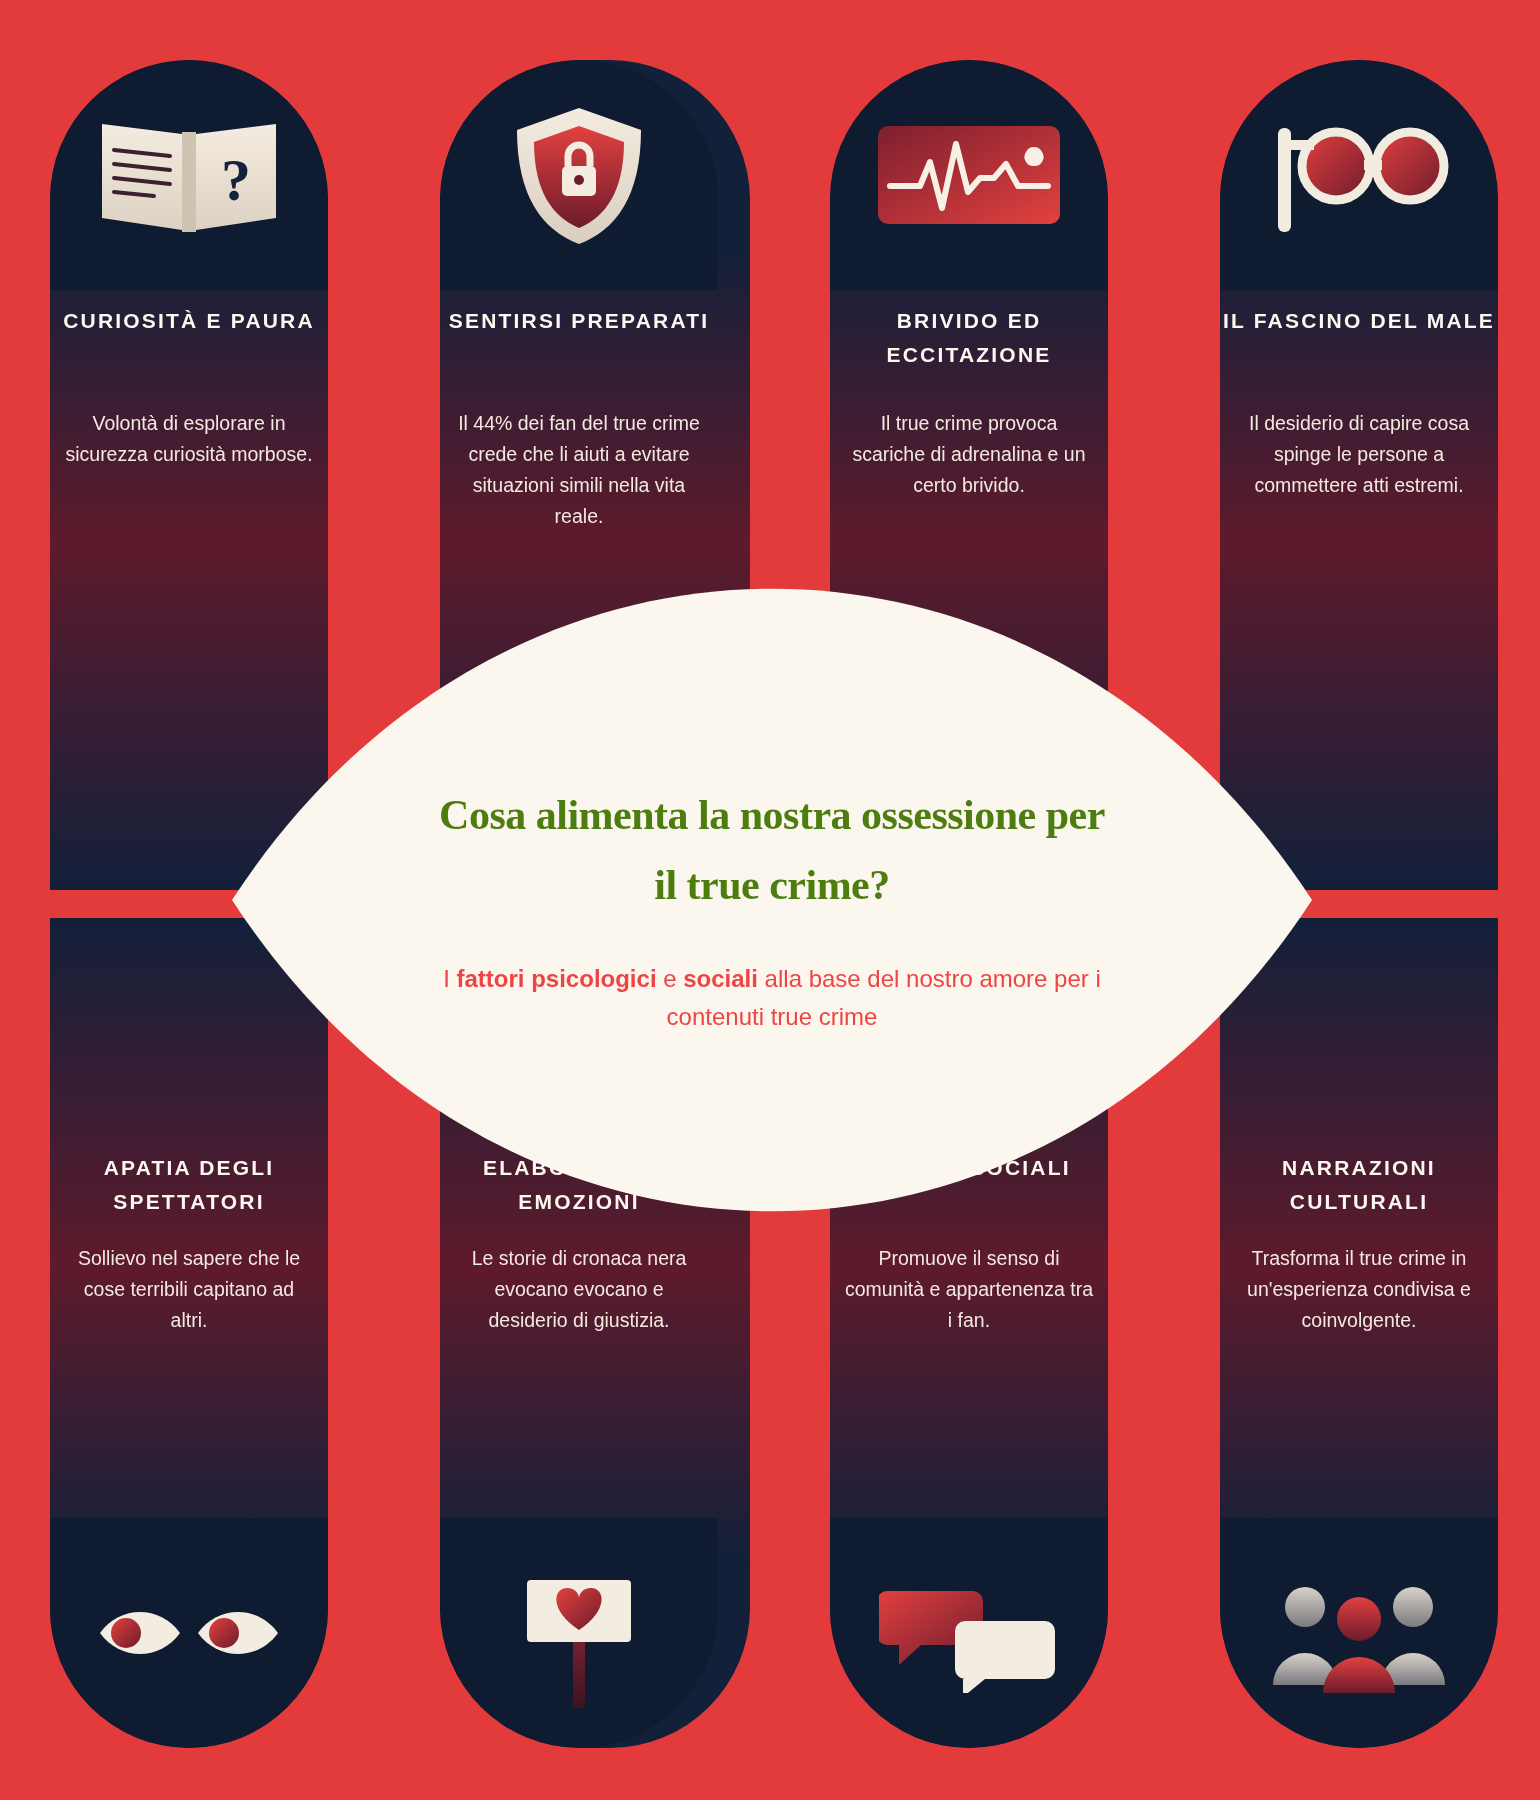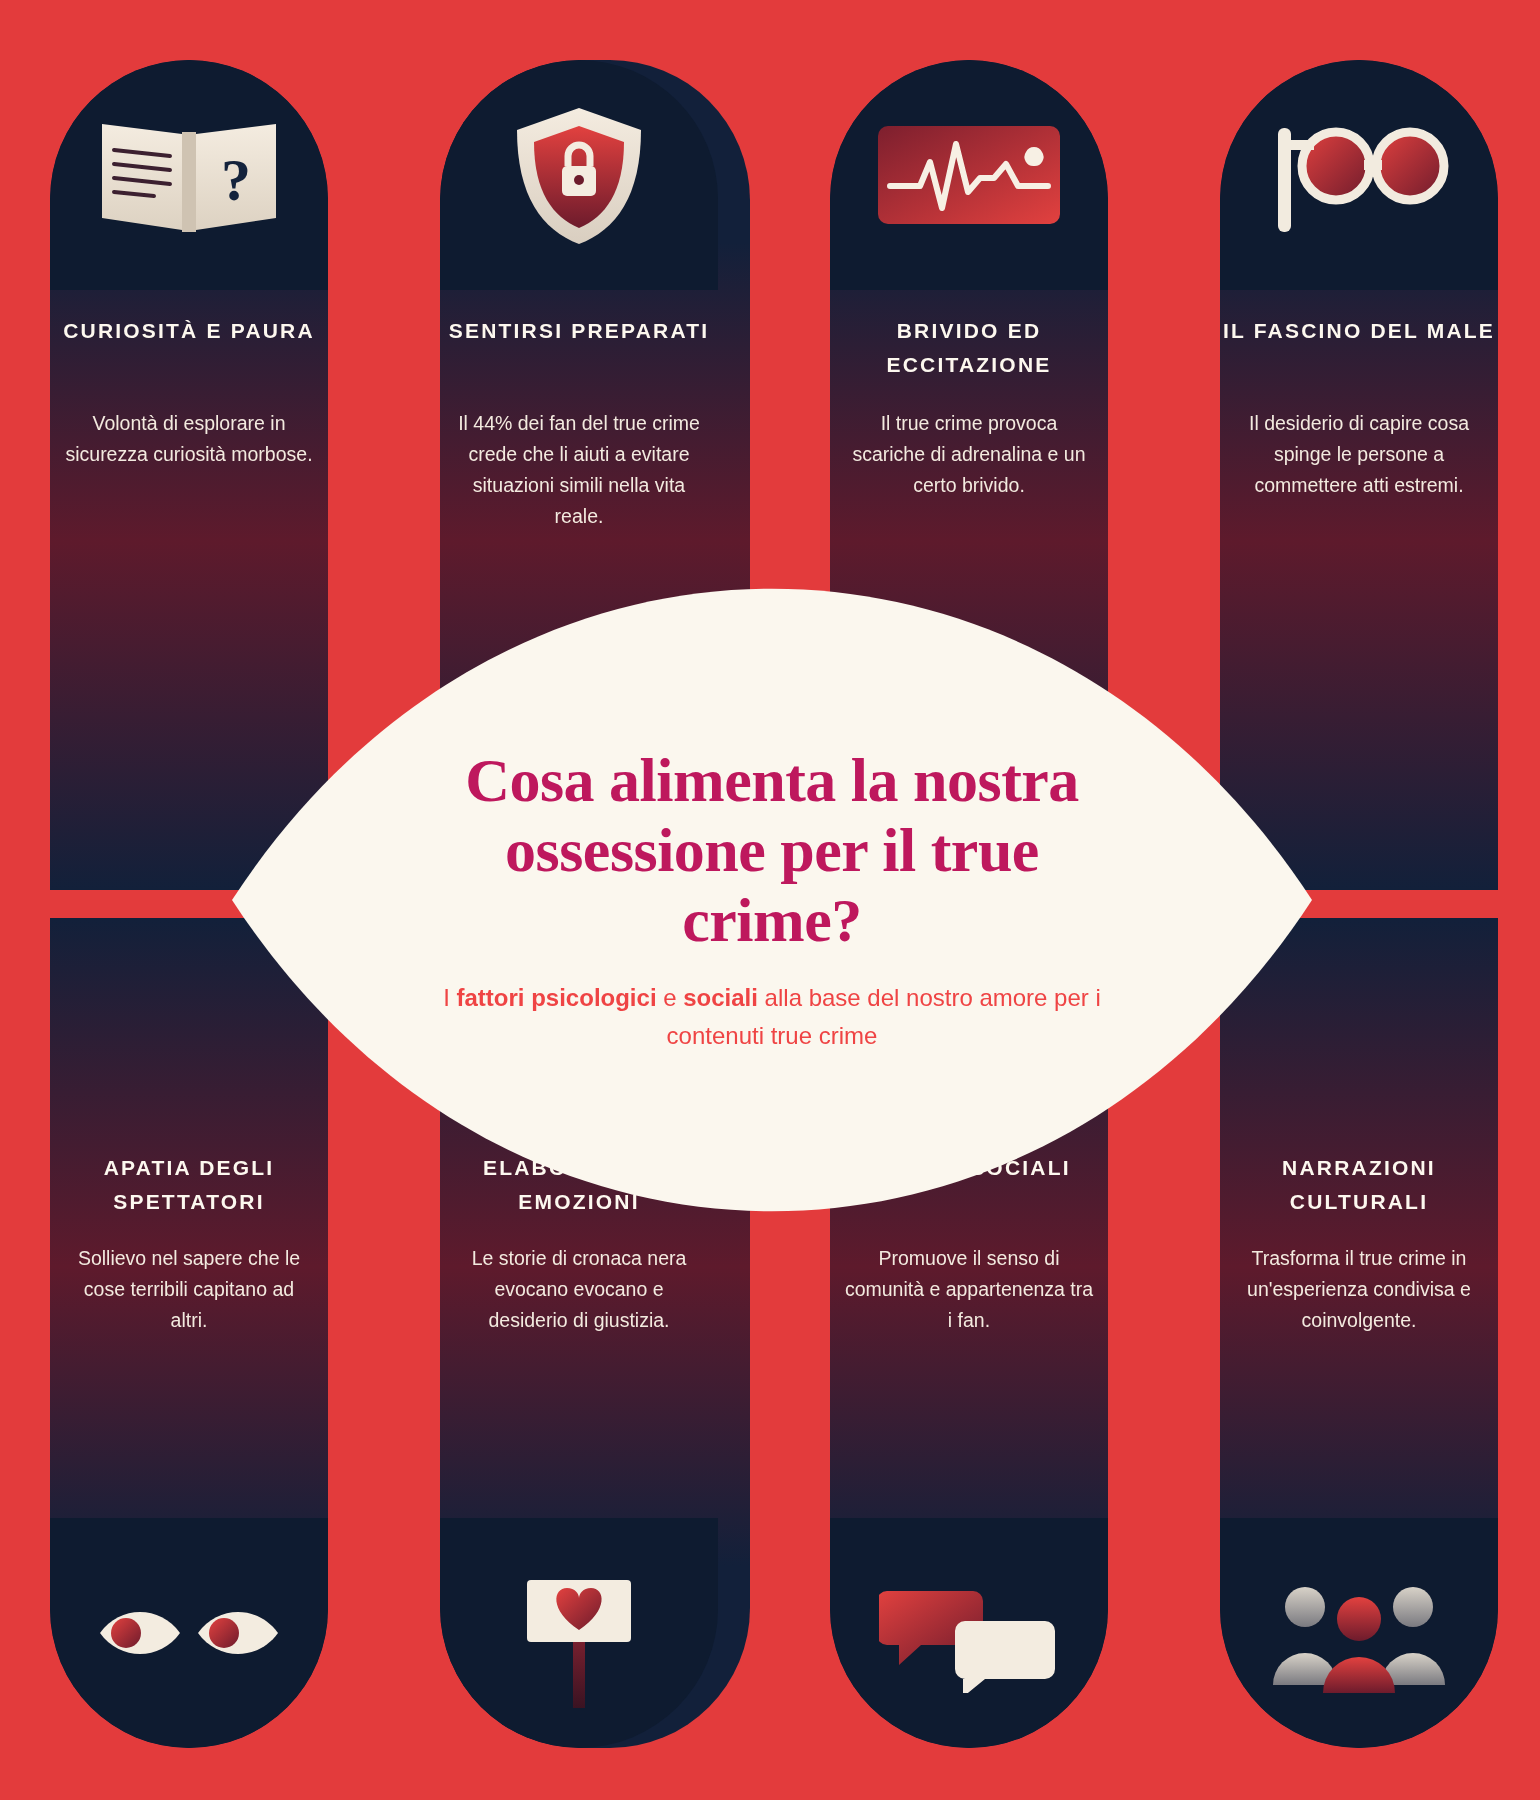--- a/index.html
+++ b/index.html
@@ -37,44 +37,44 @@
     display:flex;align-items:center;justify-content:center;
   }
   .col.top .arch{top:0;border-radius:139px 139px 0 0;}
   .col.bottom .arch{bottom:0;border-radius:0 0 139px 139px;}
 
   .card-title{
     position:absolute;left:0;width:278px;text-align:center;
     color:#fdf8ef;font-weight:bold;font-size:21px;letter-spacing:2.2px;
     line-height:34px;
   }
-  .col.top .card-title{top:254px;}
+  .col.top .card-title{top:244px;}
   .col.bottom .card-title{top:233px;}
 
   .card-body{
     position:absolute;left:14px;width:250px;text-align:center;
     color:#f3eadf;font-size:19.5px;line-height:31px;
   }
   .col.top .card-body{top:348px;}
   .col.bottom .card-body{top:325px;}
 
   
   .lens{
     position:absolute;left:232px;top:575px;width:1080px;height:650px;
     background:#fbf7ee;
     
     -webkit-clip-path: path("M 0 325 C 270 -90 810 -90 1080 325 C 810 740 270 740 0 325 Z");
     clip-path: path("M 0 325 C 270 -90 810 -90 1080 325 C 810 740 270 740 0 325 Z");
     display:flex;flex-direction:column;align-items:center;justify-content:center;
     z-index:5;
   }
   .lens h1{
-    margin:0;padding:0 180px;
+    margin:16px;padding:0 180px;
     font-family:"Liberation Serif", serif;
-    font-size:62px;line-height:70px;font-weight:bold;color:#be185d;
+    font-size:42px;line-height:70px;font-weight:bold;color:#4d7c0f;
     text-align:center;letter-spacing:-0.5px;
   }
   .lens p{
     margin:24px 0 0;padding:0 200px;
     font-size:24px;line-height:38px;color:#ef4444;text-align:center;
   }
   .lens p b{font-weight:bold;}
 
   
   svg{display:block;}

